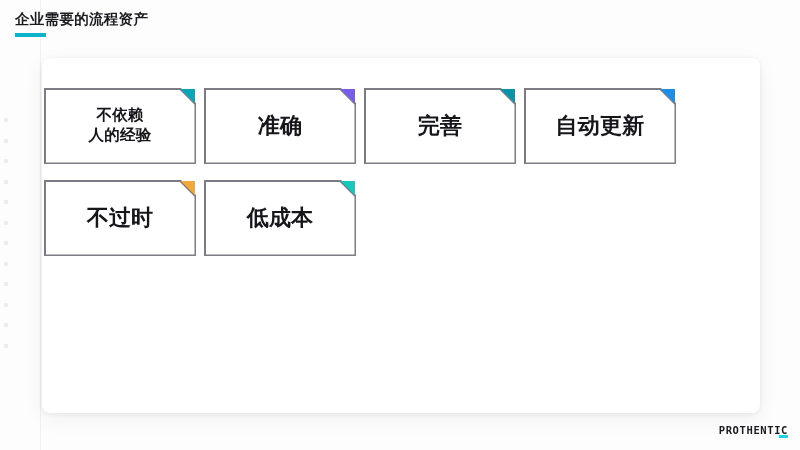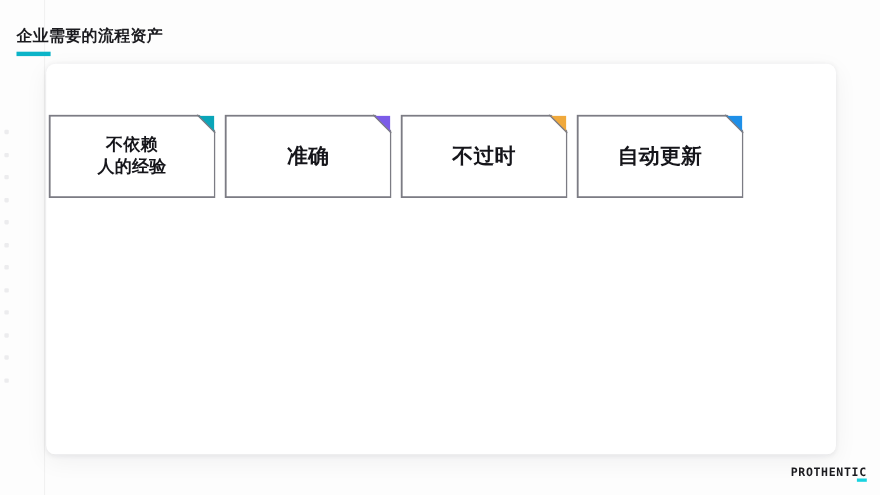--- a/index.html
+++ b/index.html
@@ -49,21 +49,21 @@
     width: 4px;
     height: 4px;
     background: #ececee;
     border-radius: 1px;
   }
 
   
   .title-block {
     position: absolute;
     left: 15px;
-    top: 24px;
+    top: 10px;
     width: 400px;
   }
   .slide-title {
     font-size: 14.5px;
     font-weight: 700;
     color: #1b1b1f;
     letter-spacing: .3px;
     line-height: 1.25;
     white-space: nowrap;
   }
@@ -84,21 +84,21 @@
     background: #ffffff;
     border-radius: 8px;
     box-shadow: 0 1px 5px rgba(25,25,40,.075),
                 0 6px 22px rgba(25,25,40,.055);
   }
 
   
   .card-grid {
     position: absolute;
     left: 44px;
-    top: 104px;
+    top: 88px;
     width: 632px;
     display: grid;
     grid-template-columns: repeat(4, 152px);
     grid-template-rows: repeat(2, 76px);
     column-gap: 8px;
     row-gap: 16px;
   }
 
   
   .card {
@@ -160,21 +160,21 @@
       linear-gradient(to bottom left,
         rgba(0,0,0,0) calc(50% - 1px),
         var(--line) 50%,
         rgba(0,0,0,0) calc(50% + 1px));
     pointer-events: none;
   }
 
   .card-label {
     position: relative;
     z-index: 2;
-    font-size: 19px;
+    font-size: 22px;
     font-weight: 700;
     color: #15151a;
     line-height: 1.28;
     letter-spacing: .2px;
     white-space: pre-line;
     padding: 0 8px;
   }
   .card-label.small { font-size: 15.5px; }
 
   
@@ -242,35 +242,47 @@
 人的经验</div>
     </div>
 
     <div class="card">
       <div class="frame"></div>
       <div class="fold" style="background: rgb(123, 92, 232);"></div>
       <div class="fold-edge"></div>
       <div class="card-label">准确</div>
     </div>
 
+    <div class="card">
+      <div class="frame"></div>
+      <div class="fold" style="background: rgb(10, 147, 168);"></div>
+      <div class="fold-edge"></div>
+      <div class="card-label">完善</div>
+    </div>
+
+    <div class="card">
+      <div class="frame"></div>
+      <div class="fold" style="background: rgb(30, 143, 232);"></div>
+      <div class="fold-edge"></div>
+      <div class="card-label">自动更新</div>
+    </div>
 
     <div class="card">
       <div class="frame"></div>
       <div class="fold" style="background: rgb(240, 169, 60);"></div>
       <div class="fold-edge"></div>
       <div class="card-label">不过时</div>
     </div>
 
     <div class="card">
       <div class="frame"></div>
-      <div class="fold" style="background: rgb(30, 143, 232);"></div>
-      <div class="fold-edge"></div>
-      <div class="card-label">自动更新</div>
-    </div>
-
+      <div class="fold" style="background: rgb(24, 200, 189);"></div>
+      <div class="fold-edge"></div>
+      <div class="card-label">低成本</div>
+    </div>
 
 
 
   </div>
 
   <div class="logo">
     <span class="logo-text">
       <span>PROTHENTIC</span>
       <span class="logo-accent" style="background: rgb(25, 211, 224);"></span>
     </span>

